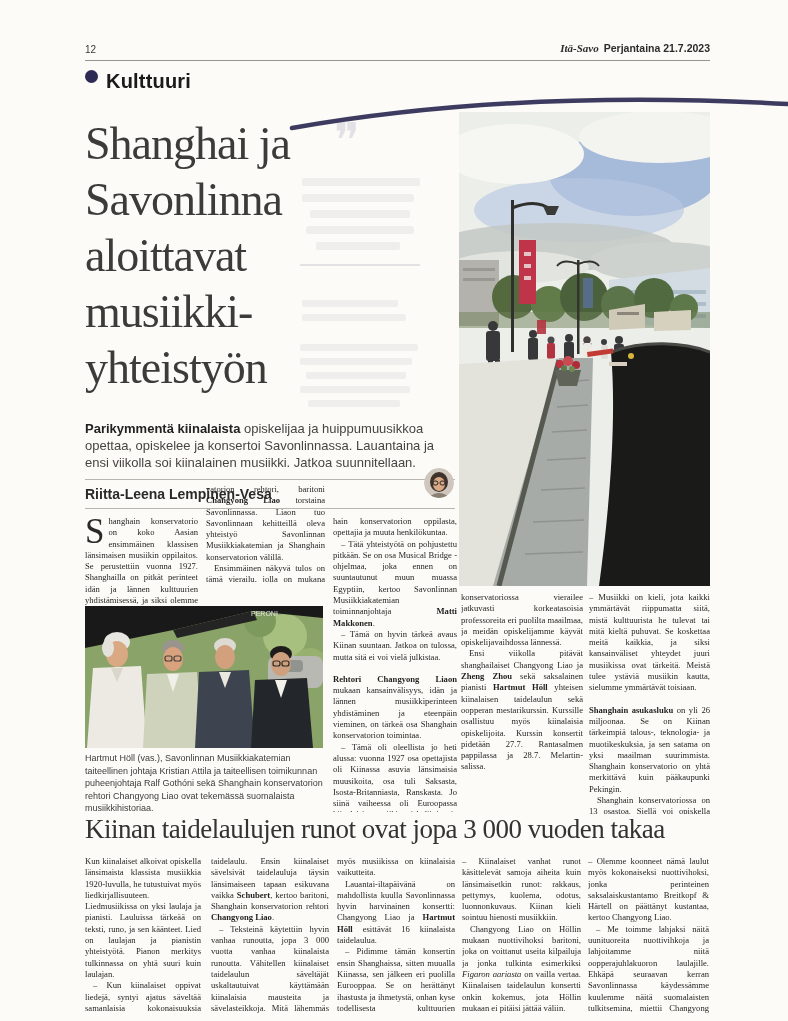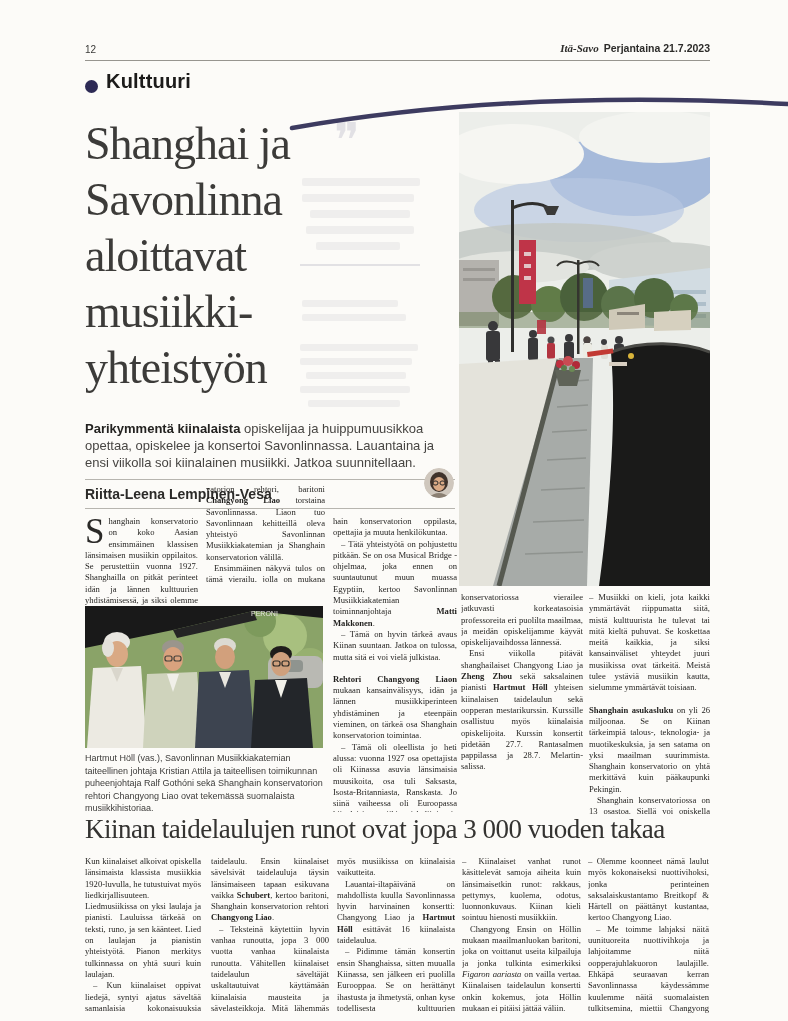--- a/index.html
+++ b/index.html
@@ -6,21 +6,21 @@
   .page{position:relative;width:788px;height:1021px;background:#fcfbf8;overflow:hidden;
         font-family:"Liberation Serif",serif;color:#1e1d1b;}
   
   .pagenum{position:absolute;left:85px;top:44px;font-family:"Liberation Sans",sans-serif;
            font-size:10px;color:#3a3a38;}
   .masthead-line{position:absolute;right:78px;top:42px;font-size:11px;color:#2c2b29;
                  display:flex;gap:5px;align-items:baseline;}
   .masthead{font-style:italic;font-weight:bold;font-family:"Liberation Serif",serif;}
   .issue-date{font-family:"Liberation Sans",sans-serif;font-size:10.5px;font-weight:600;}
   .header-rule{position:absolute;left:85px;right:78px;top:60px;height:1px;background:#97958f;}
-  .section-marker{position:absolute;left:85px;top:70px;display:flex;align-items:flex-end;gap:8px;}
+  .section-marker{position:absolute;left:85px;top:70px;display:flex;align-items:flex-start;gap:8px;}
   .section-dot{width:13px;height:13px;border-radius:50%;}
   .section-label{font-family:"Liberation Sans",sans-serif;font-weight:bold;font-size:20px;
                  letter-spacing:.2px;color:#1c1b1a;}
   .arc-decoration{position:absolute;left:0;top:84px;pointer-events:none;}
   
   .headline1{position:absolute;left:85px;top:116px;width:302px;font-size:46px;line-height:1.22;
              letter-spacing:-1px;color:#3c3b39;font-weight:400;}
   .ghost{position:absolute;background:rgba(70,70,105,.07);filter:blur(.6px);border-radius:2px;}
   .ghost-rule{position:absolute;background:rgba(70,70,105,.14);height:2px;}
   .ghost-quote{position:absolute;left:334px;top:112px;font-size:48px;color:rgba(45,42,100,.12);
@@ -284,20 +284,20 @@
       <p><span>taidelaulu. Ensin kiinalaiset sävelsivät taidelauluja täysin länsimaiseen tapaan esikuvana vaikka </span><b>Schubert</b><span>, kertoo baritoni, Shanghain konservatorion rehtori </span><b>Changyong Liao</b><span>.</span></p>
       <p class="ind"><span>– Teksteinä käytettiin hyvin vanhaa runoutta, jopa 3 000 vuotta vanhaa kiinalaista runoutta. Vähitellen kiinalaiset taidelaulun säveltäjät uskaltautuivat käyttämään kiinalaisia mausteita ja sävelasteikkoja. Mitä lähemmäs omaa aikaamme tullaan, sitä enemmän</span></p>
     </div>
   <div class="col d3">
       <p><span>myös musiikissa on kiinalaisia vaikutteita.</span></p>
       <p class="ind"><span>Lauantai-iltapäivänä on mahdollista kuulla Savonlinnassa hyvin harvinainen konsertti: Changyong Liao ja </span><b>Hartmut Höll</b><span> esittävät 16 kiinalaista taidelaulua.</span></p>
       <p class="ind"><span>– Pidimme tämän konsertin ensin Shanghaissa, sitten muualla Kiinassa, sen jälkeen eri puolilla Eurooppaa. Se on herättänyt ihastusta ja ihmetystä, onhan kyse todellisesta kulttuurien yhdistämisestä, kertoo Höll.</span></p>
     </div>
   <div class="col d4">
       <p><span>– Kiinalaiset vanhat runot käsittelevät samoja aiheita kuin länsimaisetkin runot: rakkaus, pettymys, kuolema, odotus, luonnonkuvaus. Kiinan kieli sointuu hienosti musiikkiin.</span></p>
-      <p class="ind"><span>Changyong Ensin on Höllin mukaan maailmanluokan baritoni, joka on voittanut useita kilpailuja ja jonka tulkinta esimerkiksi </span><i>Figaron aariasta</i><span> on vailla vertaa. Kiinalaisen taidelaulun konsertti onkin kokemus, jota Höllin mukaan ei pitäisi jättää väliin.</span></p>
+      <p class="ind"><span>Changyong Liao on Höllin mukaan nuottivihoksi baritoni, joka on voittanut useita kilpailuja ja jonka tulkinta esimerkiksi </span><i>Figaron aariasta</i><span> on vailla vertaa. Kiinalaisen taidelaulun konsertti onkin kokemus, jota Höllin mukaan ei pitäisi jättää väliin.</span></p>
     </div>
   <div class="col d5">
       <p><span>– Olemme koonneet nämä laulut myös kokonaiseksi nuottivihoksi, jonka perinteinen saksalaiskustantamo Breitkopf &amp; Härtell on päättänyt kustantaa, kertoo Changyong Liao.</span></p>
       <p class="ind"><span>– Me toimme lahjaksi näitä uunituoreita nuottivihkoja ja lahjoitamme niitä oopperajuhlakuoron laulajille. Ehkäpä seuraavan kerran Savonlinnassa käydessämme kuulemme näitä suomalaisten tulkitsemina, miettii Changyong Liao.</span></p>
     </div>
 
 </div>
 
 </body></html>

